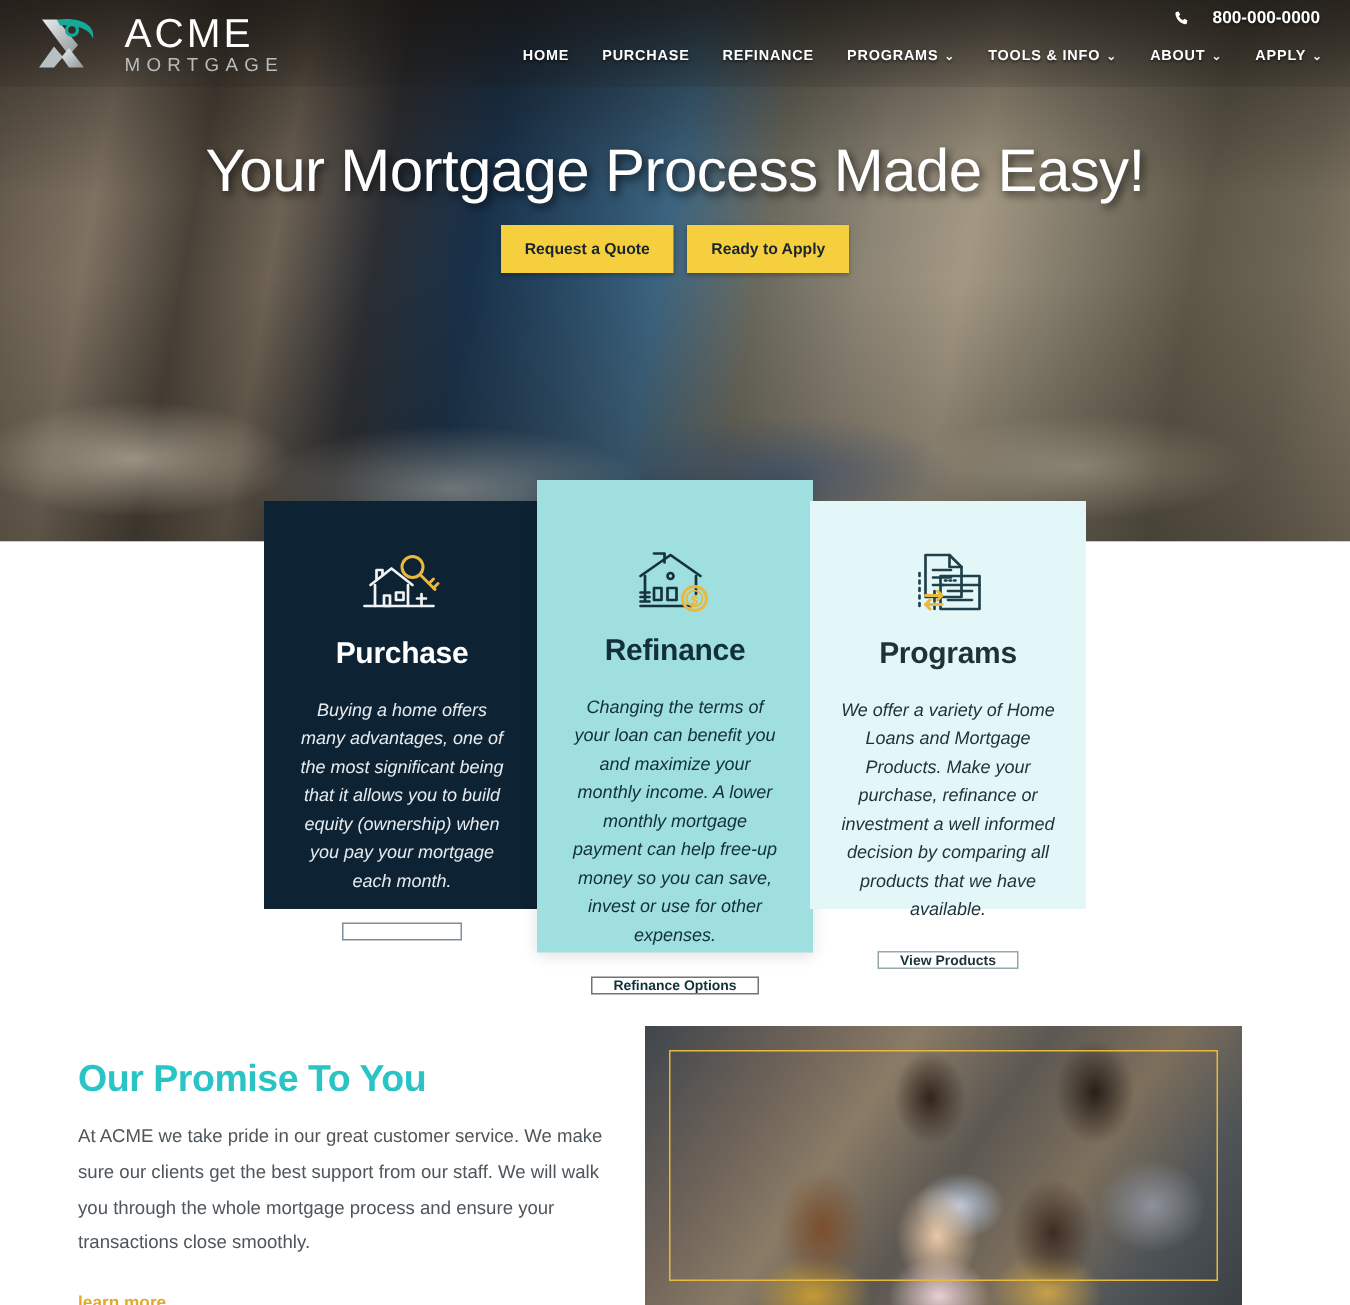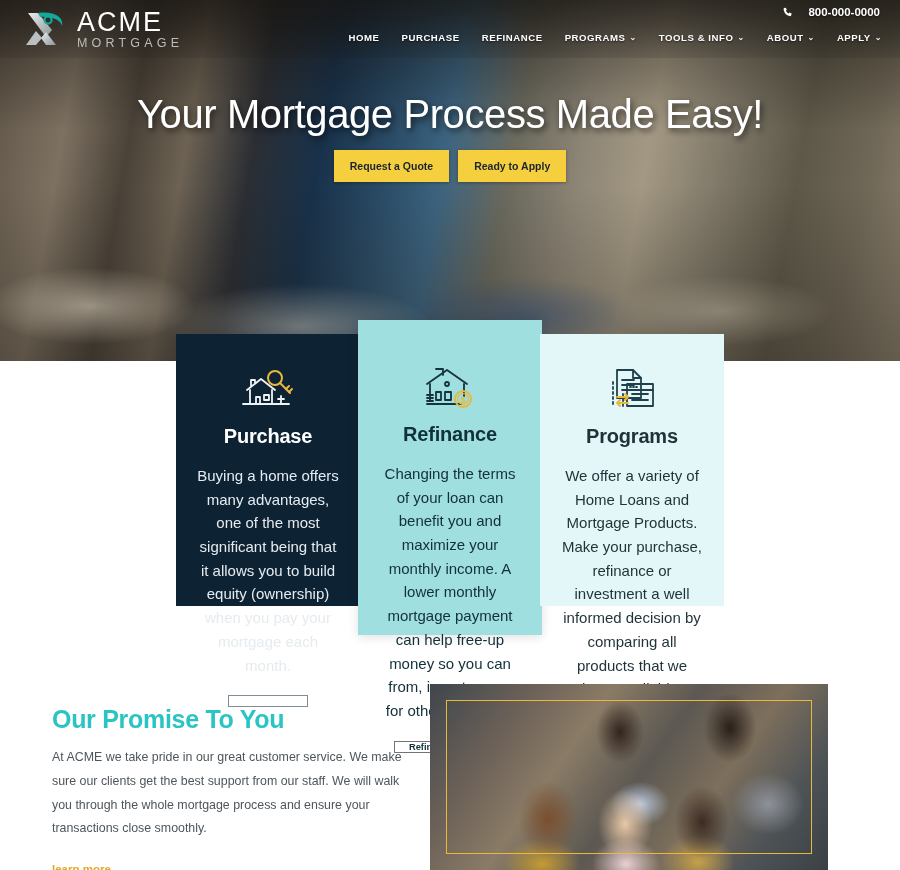--- a/index.html
+++ b/index.html
@@ -35,21 +35,21 @@
       radial-gradient(ellipse 170px 55px at 520px 130px, rgba(40,70,110,.55), rgba(0,0,0,0) 70%),
       radial-gradient(ellipse 160px 50px at 720px 125px, rgba(190,180,160,.45), rgba(0,0,0,0) 70%),
       linear-gradient(to bottom, rgba(0,0,0,0) 0%, rgba(30,26,20,.35) 100%);
   }
   .topbar {
     position: absolute; top: 0; left: 0; width: 900px; height: 58px;
     background: linear-gradient(to bottom, rgba(25,22,18,.55), rgba(25,22,18,.12));
   }
   .logo {
     position: absolute; left: 22px; top: 9px;
-    display: flex; align-items: center; gap: 9px;
+    display: flex; align-items: center; gap: 15px;
   }
   .logo-mark { width: 46px; height: 38px; display: block; }
   .logo-text { line-height: 1; }
   .logo-acme {
     font-size: 27px; letter-spacing: 2px; color: #ffffff; font-weight: 400;
     font-family: "Liberation Sans", sans-serif;
   }
   .logo-mortgage {
     font-size: 12.5px; letter-spacing: 4.2px; color: #b9bdbe; font-weight: 400;
     margin-top: 1px;
@@ -111,22 +111,23 @@
     left: 540px; top: 334px; width: 184px; height: 272px;
     background: #e3f7f8; color: #1e3238;
   }
   .card-icon { margin-top: 32px; height: 46px; display: flex; align-items: center; }
   .card-refinance .card-icon { margin-top: 44px; }
   .card-icon svg { display: block; }
   .card-title {
     margin-top: 13px; font-size: 20px; font-weight: bold; letter-spacing: -.2px;
   }
   .card-body {
-    margin-top: 16px; font-size: 15px; line-height: 1.58;
+    margin-top: 16px; font-size: 12px; line-height: 1.58;
     text-align: center;
+    font-style: italic;
   }
   .card-purchase .card-body { color: #e6ebef; }
   .card-btn {
     margin-top: 18px; font-size: 9.3px; font-weight: bold;
     padding: 0 14px; height: 28px;
     display: flex; align-items: center; justify-content: center;
     background: transparent; cursor: pointer;
   }
   .card-purchase .card-btn { border: 1px solid #7f8d98; color: #ffffff; }
   .card-refinance .card-btn { border: 1px solid #737373; color: #123038; }
@@ -287,21 +288,21 @@
             <path d="M8 40 h34"></path>
           </g>
           <g>
             <circle cx="44" cy="35" r="8" fill="none" stroke="#e8b93c" stroke-width="2"></circle>
             <circle cx="44" cy="35" r="5.3" fill="none" stroke="#e8b93c" stroke-width="1.2"></circle>
             <text x="44" y="39" text-anchor="middle" font-size="9" font-family="Liberation Sans, sans-serif" font-weight="bold" fill="#e8b93c">$</text>
           </g>
         </svg>
       </div>
       <div class="card-title">Refinance</div>
-      <div class="card-body">Changing the terms of your loan can benefit you and maximize your monthly income. A lower monthly mortgage payment can help free-up money so you can from, invest or use for other expenses.</div>
+      <div class="card-body">Changing the terms of your loan can benefit you and maximize your monthly income. A lower monthly mortgage payment can help free-up money so you can save, invest or use for other expenses.</div>
       <button class="card-btn">Refinance Options</button>
     </div>
 
     <div class="card card-programs">
       <div class="card-icon">
         <svg width="58" height="46" viewBox="0 0 58 46">
           <g fill="none" stroke="#20414c" stroke-width="1.8" stroke-linejoin="round" stroke-linecap="round">
             <path d="M14 4 h16 l8 8 v20 h-24 z"></path>
             <path d="M30 4 v8 h8"></path>
             <path d="M19 14 h12 M19 19 h12 M19 24 h7"></path>

